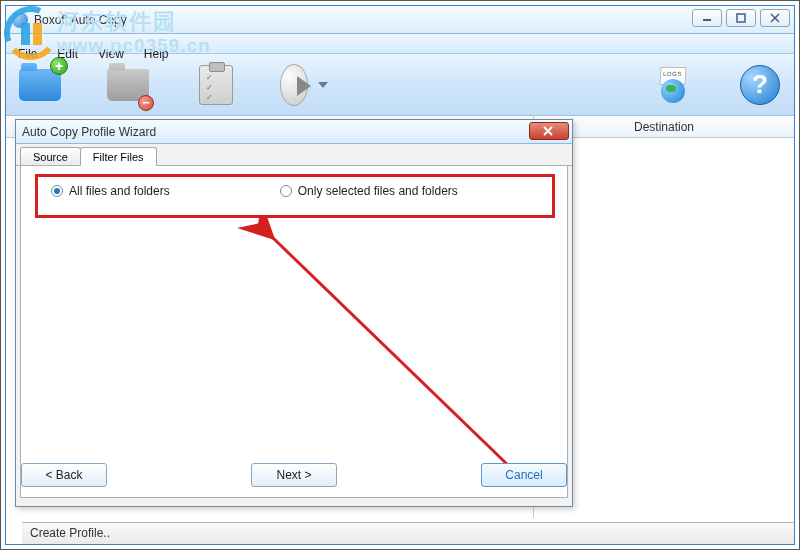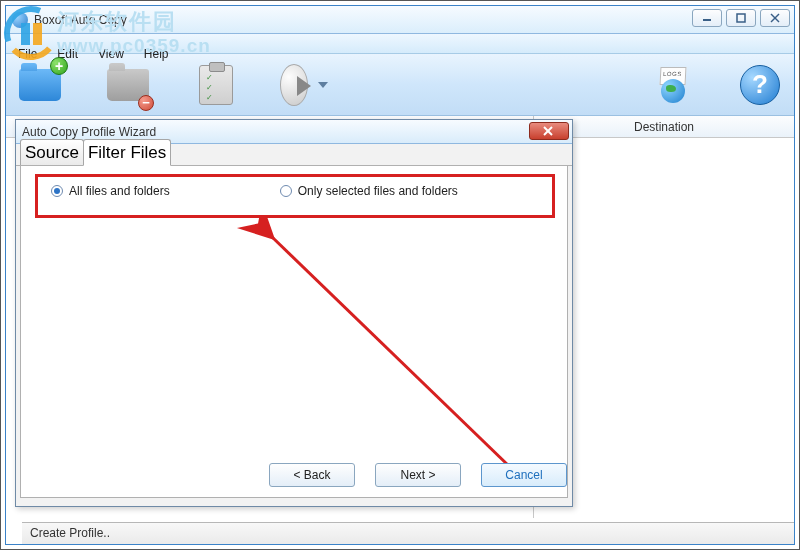--- a/index.html
+++ b/index.html
@@ -180,22 +180,22 @@
       position:absolute;right:3px;top:2px;width:40px;height:18px;
       background:linear-gradient(#e88b7e,#c8402e);border:1px solid #8d2b1e;
       border-radius:3px;color:#fff;display:flex;align-items:center;justify-content:center;
       cursor:pointer;
     }
     .tabs{
       display:flex;height:22px;padding-left:4px;border-bottom:1px solid #b0b0b0;
       background:#f2f2f2;align-items:flex-end;
     }
     .tab{
-      padding:3px 4px 2px;border:1px solid #a6a6a6;border-bottom:none;
-      background:linear-gradient(#fff,#eaeaea);margin-right:-1px;font-size:17px;
+      padding:3px 12px 2px;border:1px solid #a6a6a6;border-bottom:none;
+      background:linear-gradient(#fff,#eaeaea);margin-right:-1px;font-size:11px;
       cursor:pointer;border-radius:3px 3px 0 0;position:relative;
     }
     .tab.active{background:#fff;z-index:2;border-bottom:1px solid #fff;margin-bottom:-1px;}
     .tab-body{
       background:#fff;margin:0 4px 4px 4px;border:1px solid #b0b0b0;border-top:none;
       height:332px;position:relative;padding:12px;
     }
     .red-box{
       position:absolute;left:14px;top:8px;width:520px;height:44px;
       border:3px solid #d62020;
@@ -204,21 +204,21 @@
     .radio{display:flex;align-items:center;gap:6px;}
     .rdot{
       width:12px;height:12px;border:1px solid #6f8bb0;border-radius:50%;
       display:flex;align-items:center;justify-content:center;background:#fff;
     }
     .rdot.sel::after{content:"";width:6px;height:6px;border-radius:50%;background:#2d74c6;}
     
     .arrow{position:absolute;left:70px;top:52px;width:440px;height:270px;pointer-events:none;}
     
     .dlg-buttons{
-      position:absolute;bottom:10px;left:0;right:0;display:flex;justify-content:flex-end;gap:20px;
+      position:absolute;bottom:10px;left:0;right:0;display:flex;justify-content:space-between;gap:20px;
     }
     .btn{
       width:86px;height:24px;border:1px solid #8aa6bf;border-radius:3px;
       background:linear-gradient(#fefefe,#e4eef8);cursor:pointer;
       display:flex;align-items:center;justify-content:center;color:#222;font-size:12px;
     }
     .btn.cancel{color:#1e6fbd;border-color:#5c96cd;background:linear-gradient(#f4faff,#d8ecfb);}
 
     
     .watermark-logo{

